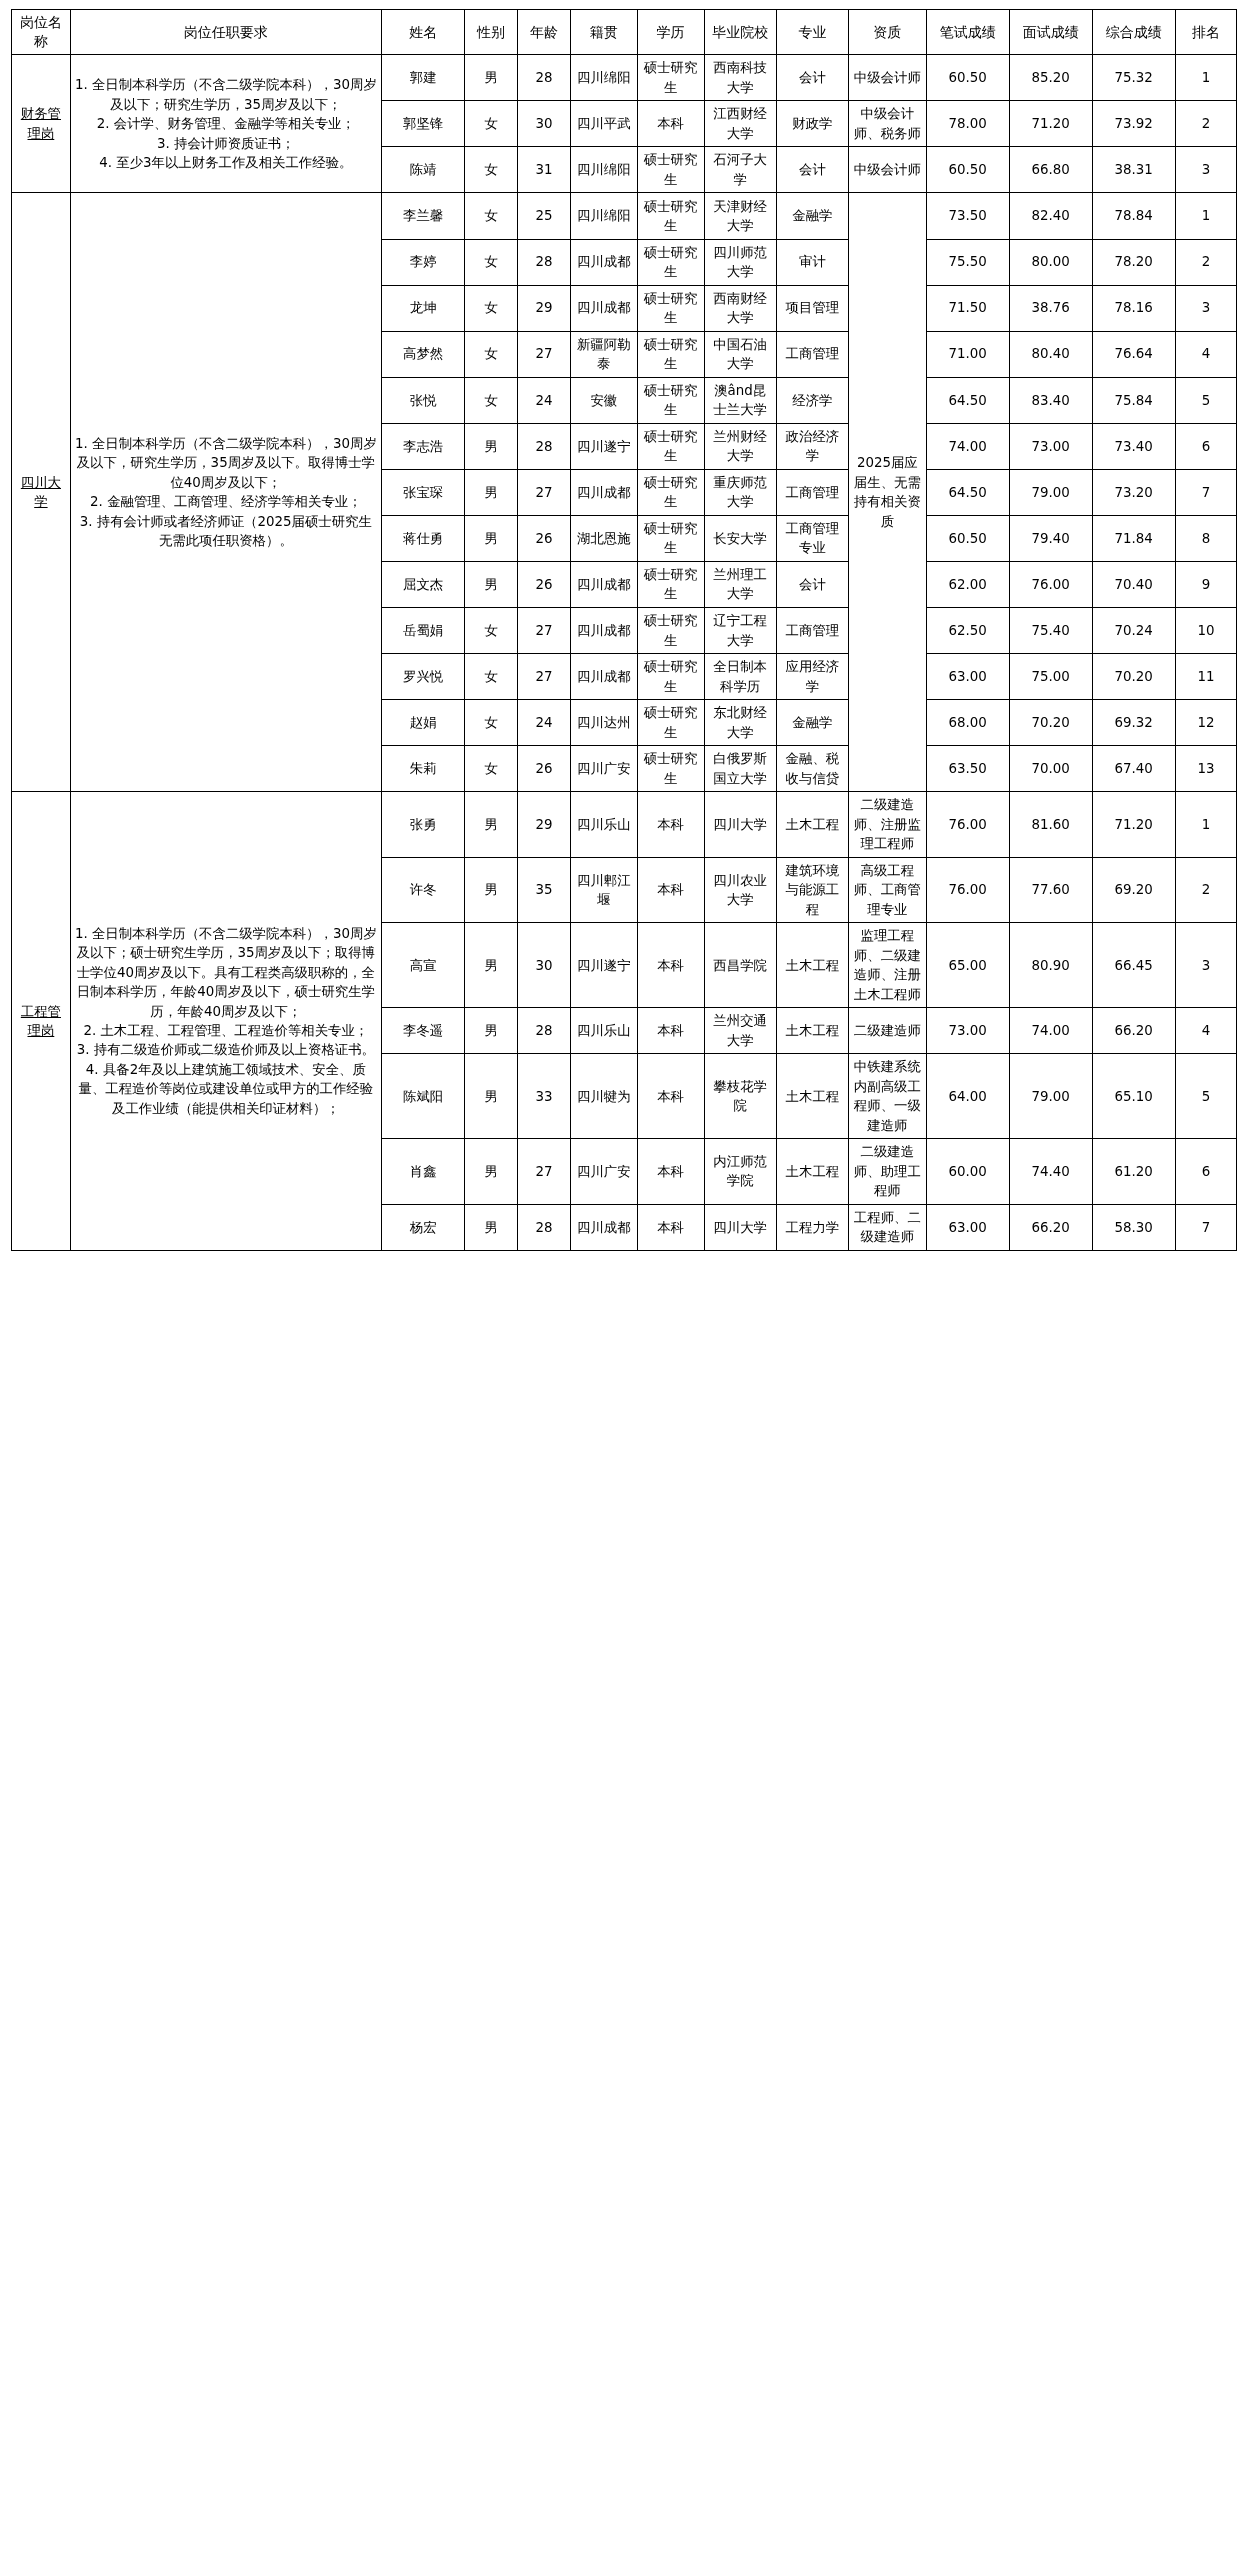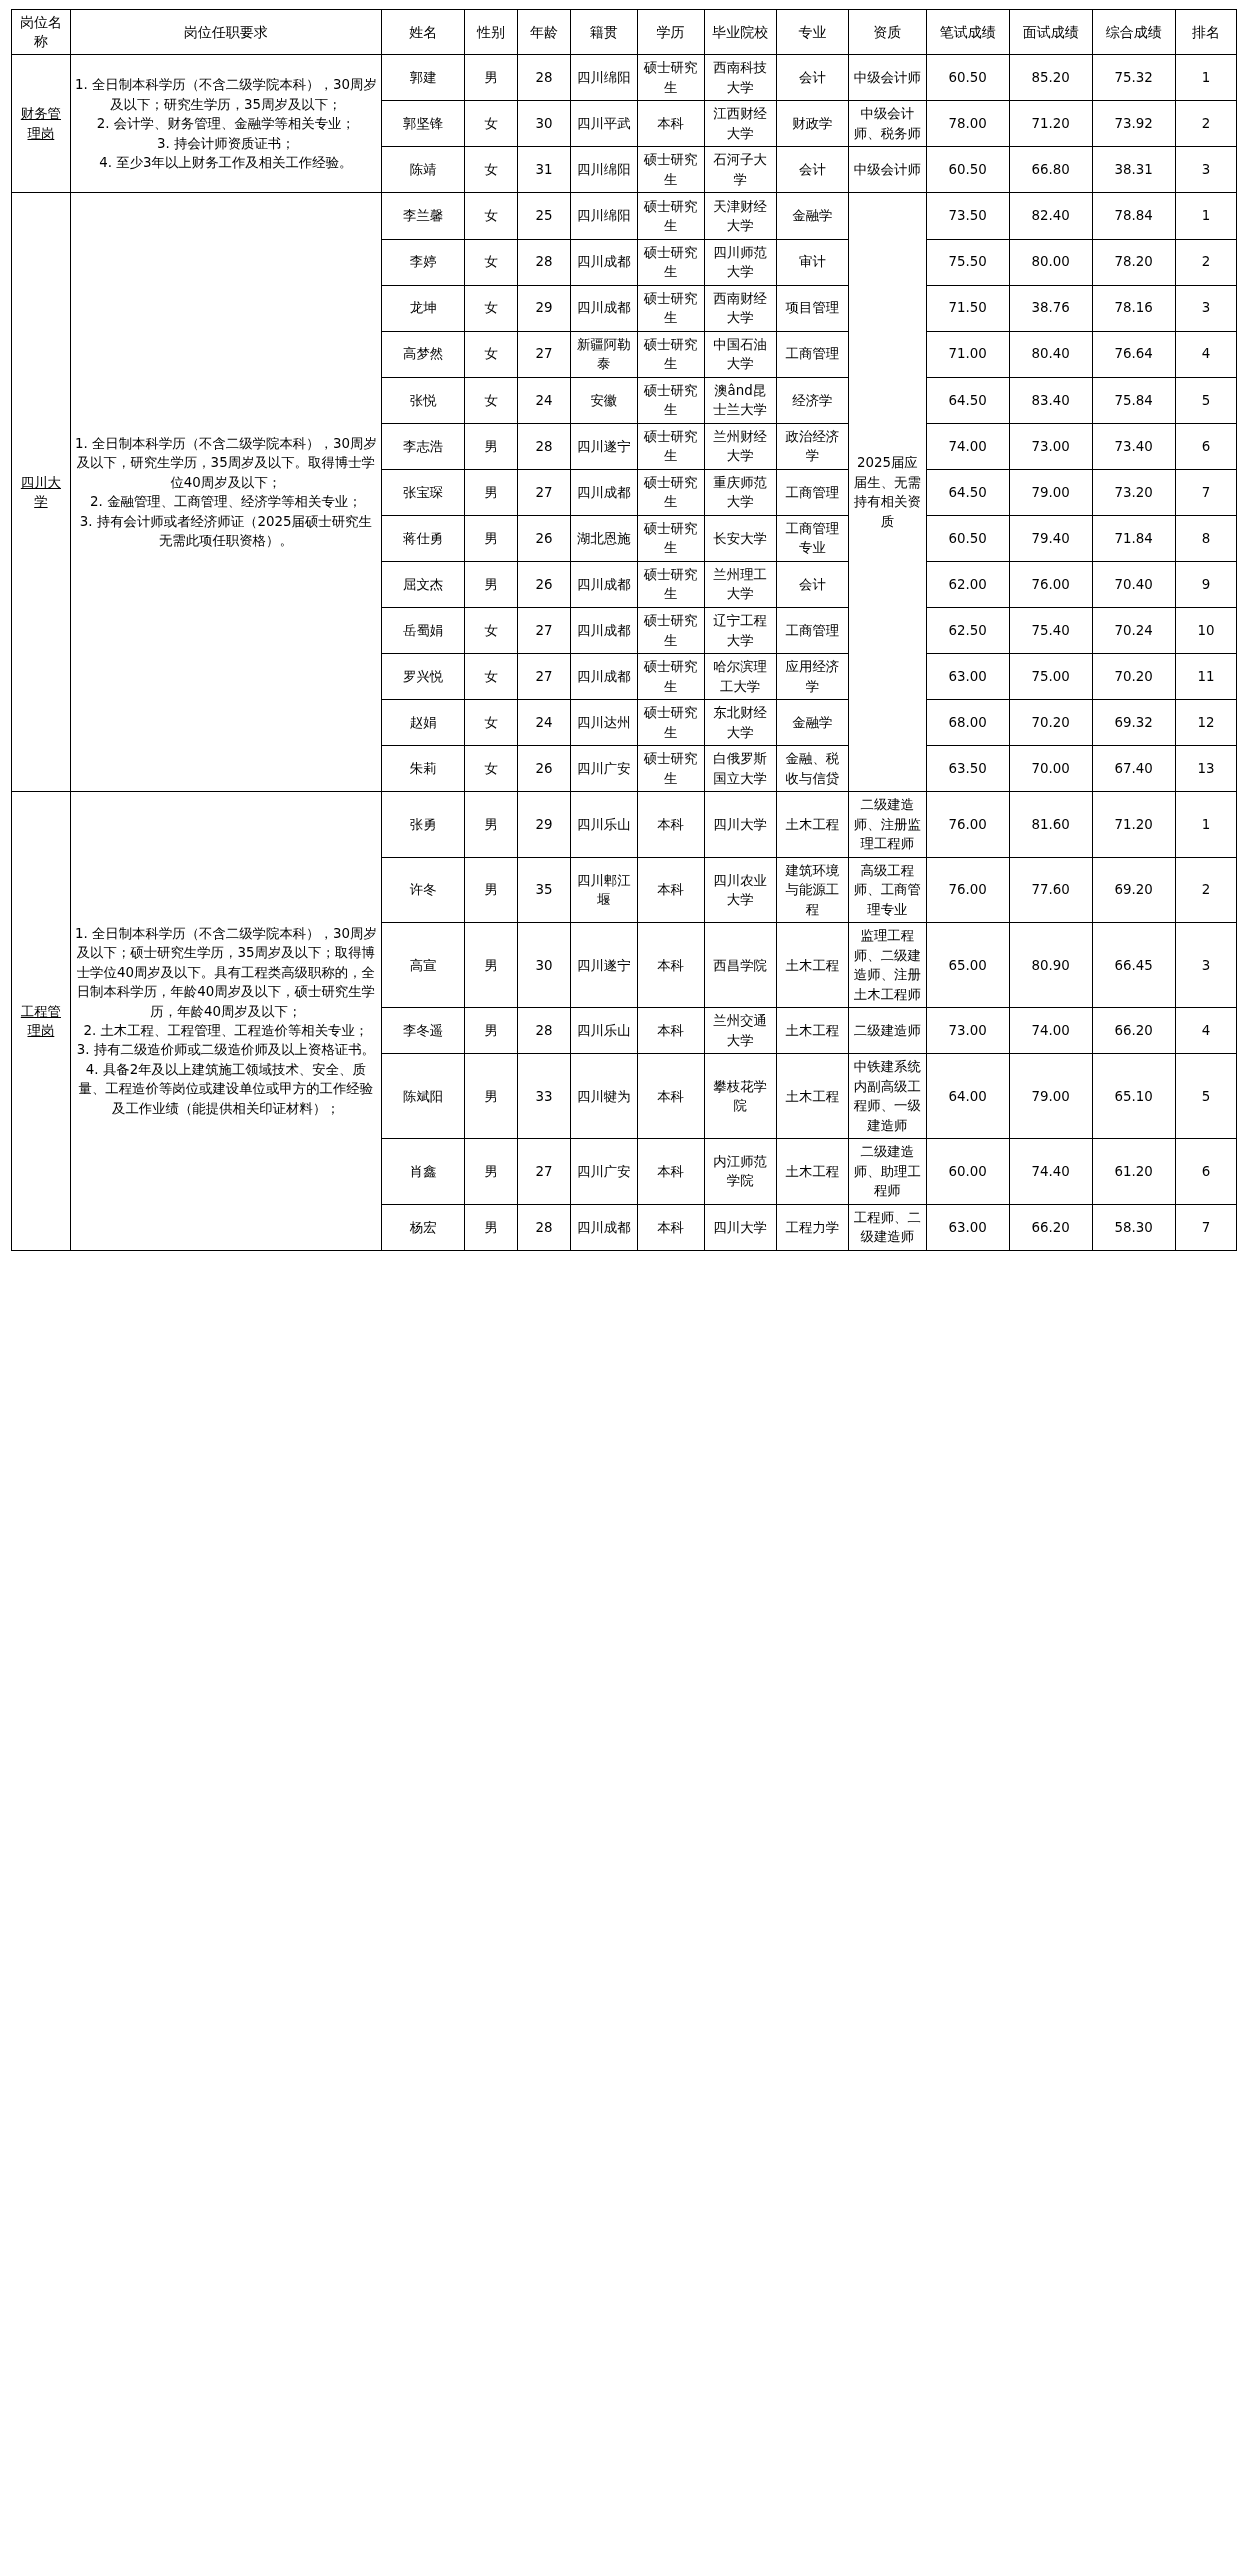--- a/index.html
+++ b/index.html
@@ -290,21 +290,21 @@
           <td class="num nowrapcell">75.40</td>
           <td class="num nowrapcell">70.24</td>
           <td class="num nowrapcell">10</td>
         </tr>
         <tr>
           <td>罗兴悦</td>
           <td>女</td>
           <td>27</td>
           <td>四川成都</td>
           <td>硕士研究生</td>
-          <td>哈尔滨理工大学</td>
+          <td>全日制本科学历</td>
           <td>应用经济学</td>
           <td class="num nowrapcell">63.00</td>
           <td class="num nowrapcell">75.00</td>
           <td class="num nowrapcell">70.20</td>
           <td class="num nowrapcell">11</td>
         </tr>
         <tr>
           <td>赵娟</td>
           <td>女</td>
           <td>24</td>

